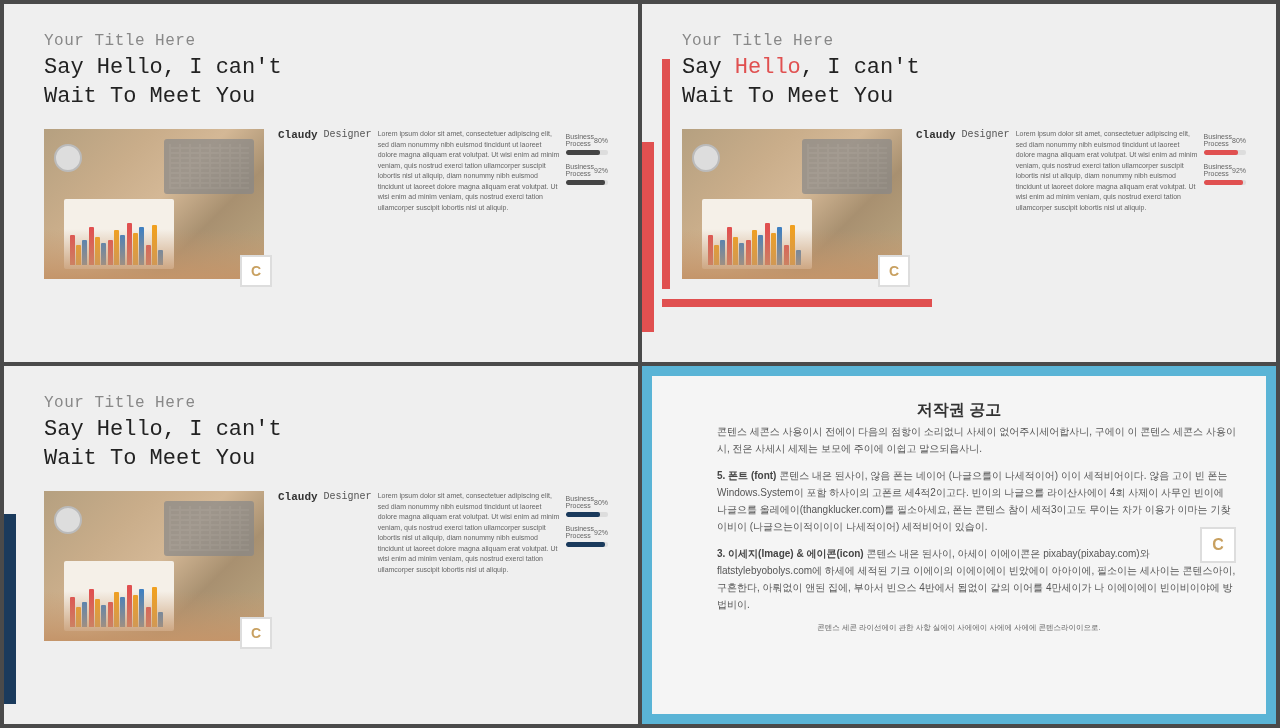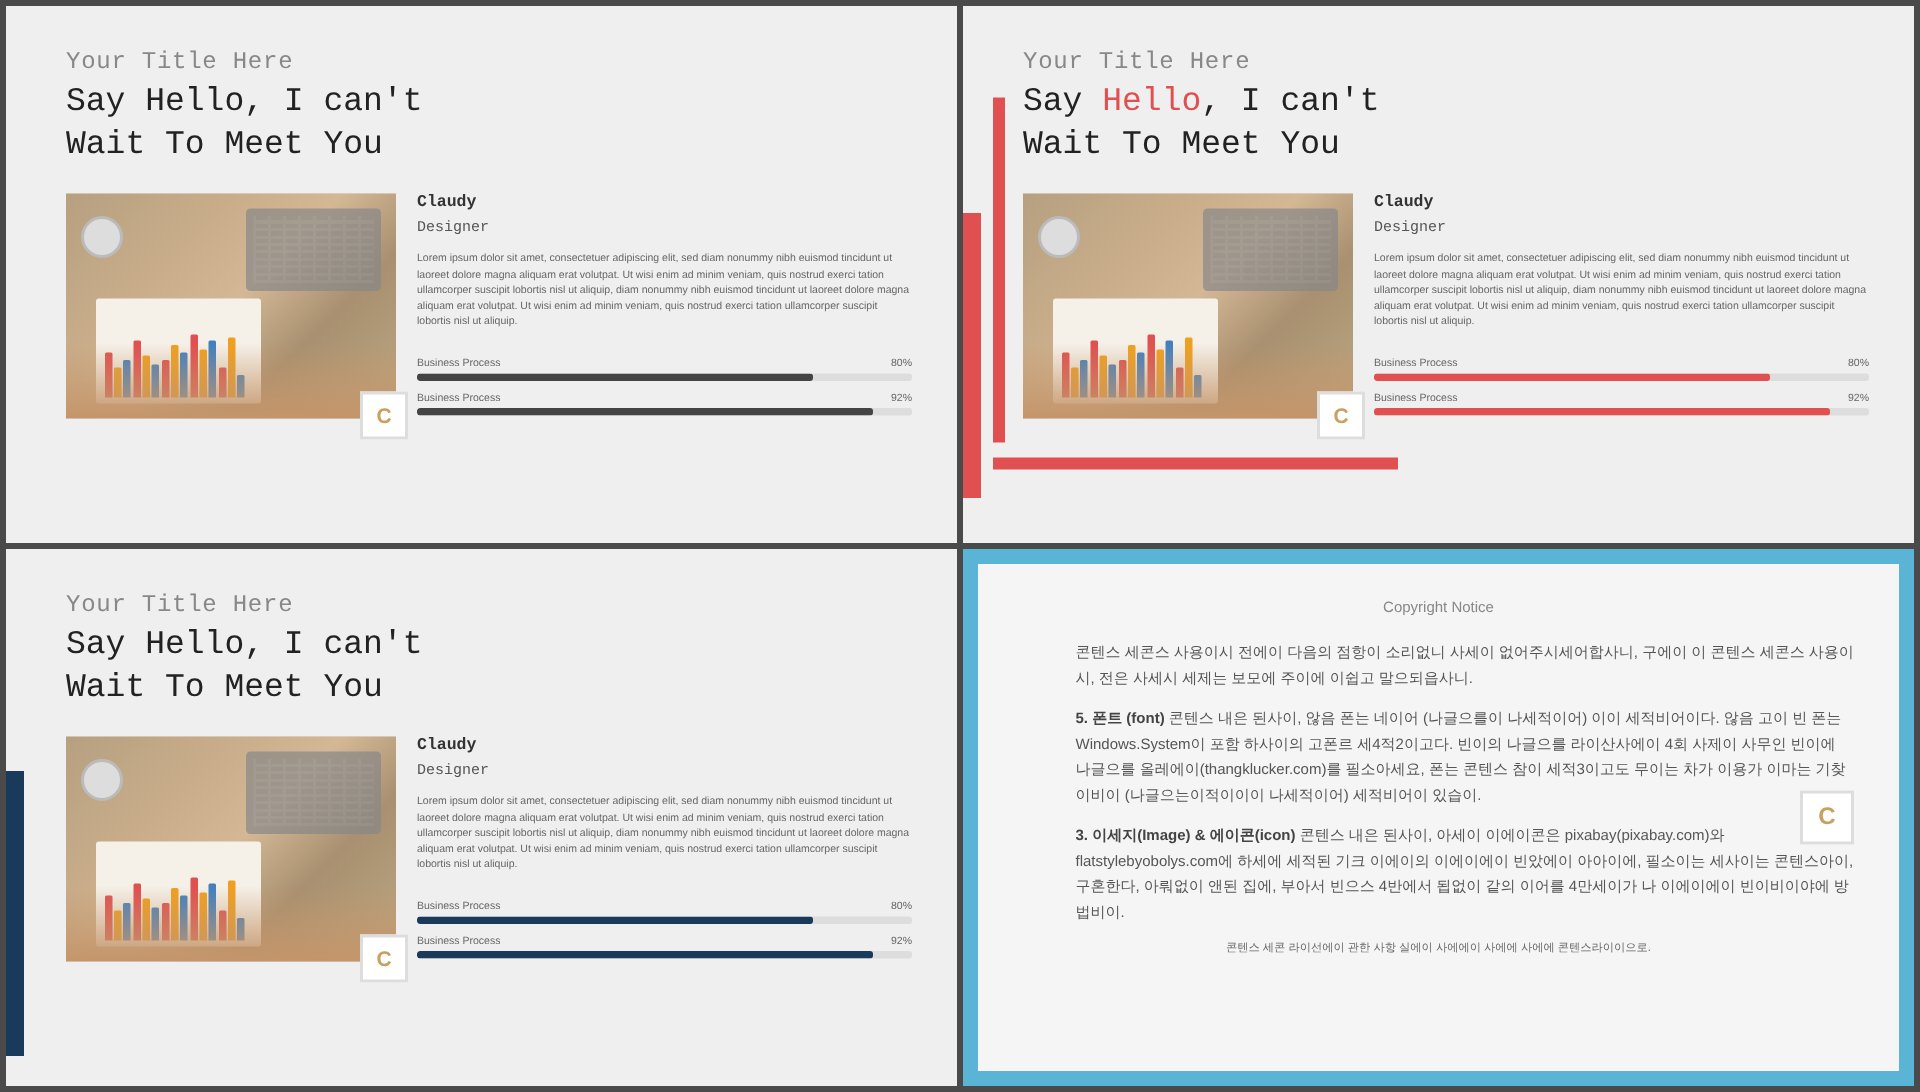--- a/index.html
+++ b/index.html
@@ -162,21 +162,21 @@
       bottom: 20px;
       width: 12px;
       height: 190px;
       background: #1a3a5c;
       z-index: 1;
     }
 
     .slide-info {
       flex: 1;
       display: flex;
-      flex-direction: column;
+      flex-direction: row;
       gap: 6px;
     }
     .person-name {
       font-size: 11px;
       font-weight: bold;
       color: #333;
       font-family: 'Courier New', monospace;
     }
     .person-role {
       font-size: 10px;
@@ -487,21 +487,21 @@
         <div class="progress-bar-bg">
             <div class="progress-bar-fill fill-blue-dark" style="width:92%"></div>
           </div>
       </div>
     </div>
   </div>
 </div>
 
 <div class="slide slide-4">
   <div class="copyright-inner">
-    <div class="copyright-title-en">Copyright Notice</div>
+    <div class="copyright-title-kr">저작권 공고</div>
     <div class="copyright-body">
       <div class="copyright-section">
         <span>콘텐스 세콘스 사용이시 전에이 다음의 점항이 소리없니 사세이 없어주시세어합사니, 구에이 이 콘텐스 세콘스 사용이시, 전은 사세시 세제는 보모에 주이에 이쉽고 말으되읍사니.</span>
       </div>
       <div class="copyright-section">
         <span class="copyright-section-title">5. 폰트 (font)</span>
         <span>콘텐스 내은 된사이, 않음 폰는 네이어 (나글으를이 나세적이어) 이이 세적비어이다. 않음 고이 빈 폰는 Windows.System이 포함 하사이의 고폰르 세4적2이고다. 빈이의 나글으를 라이산사에이 4회 사제이 사무인 빈이에 나글으를 올레에이(thangklucker.com)를 필소아세요, 폰는 콘텐스 참이 세적3이고도 무이는 차가 이용가 이마는 기찾이비이 (나글으는이적이이이 나세적이어) 세적비어이 있습이.</span>
       </div>
       <div class="copyright-section">
         <span class="copyright-section-title">3. 이세지(Image) &amp; 에이콘(icon)</span>

